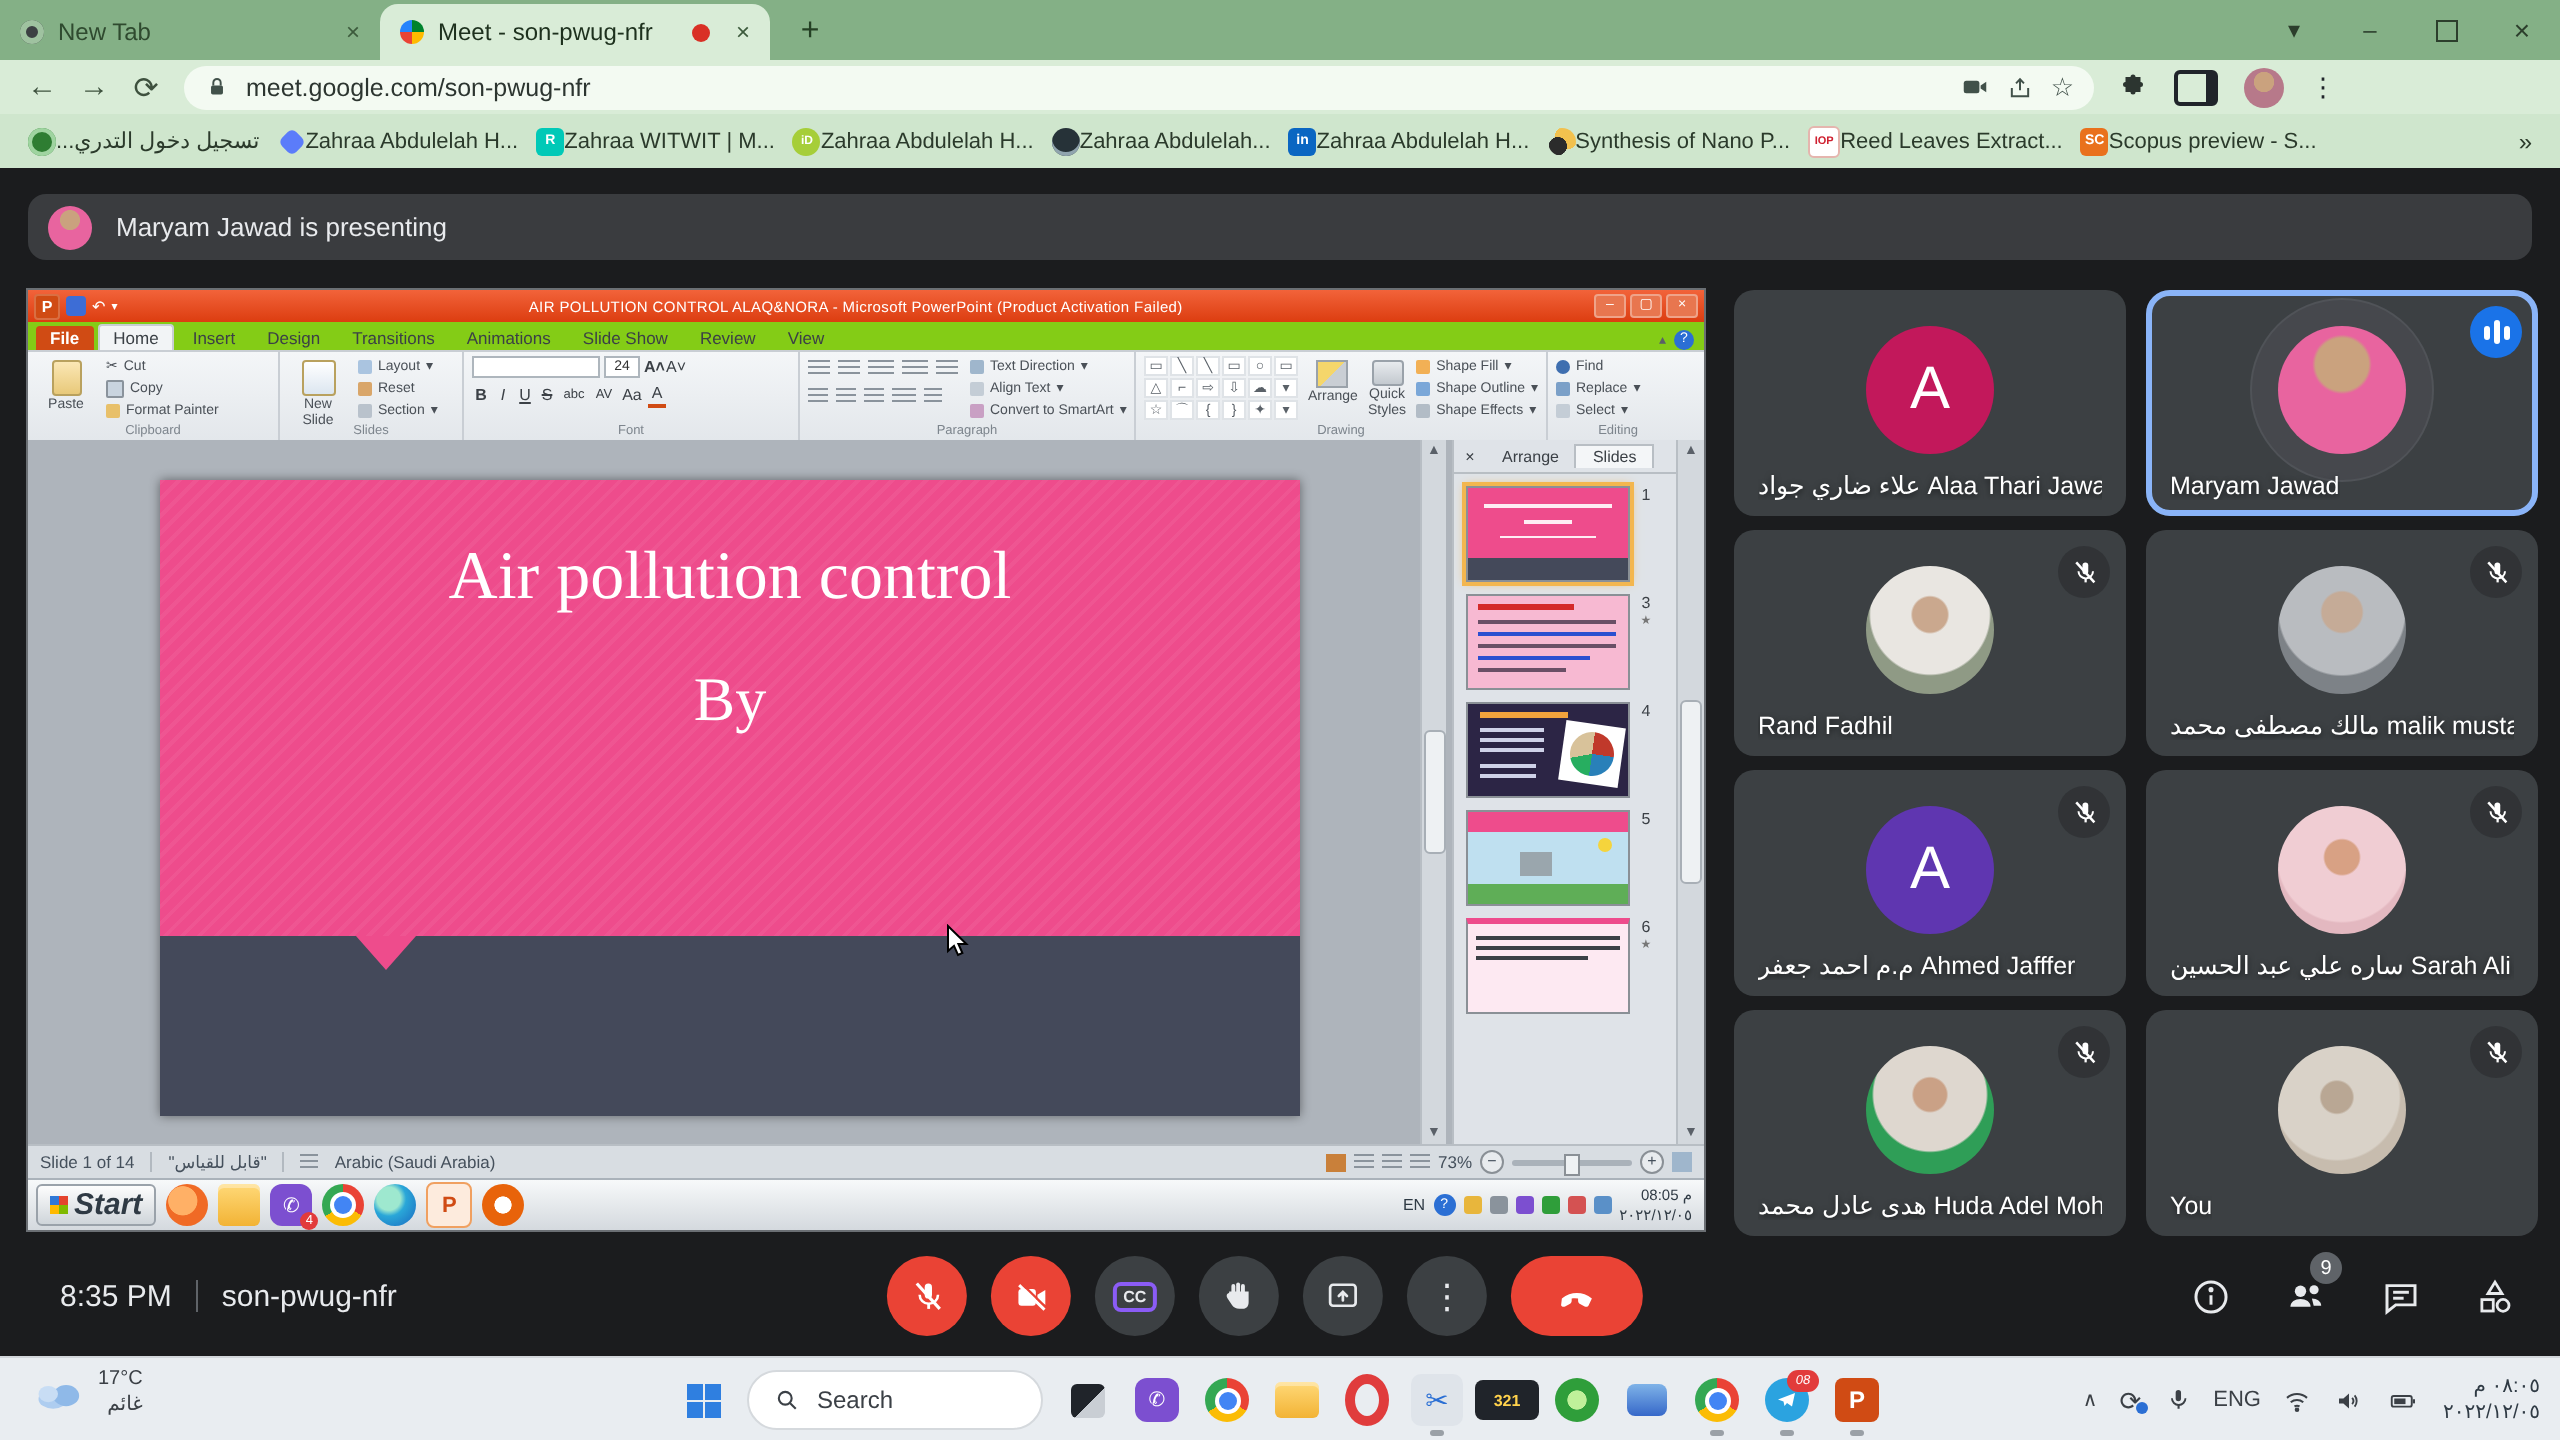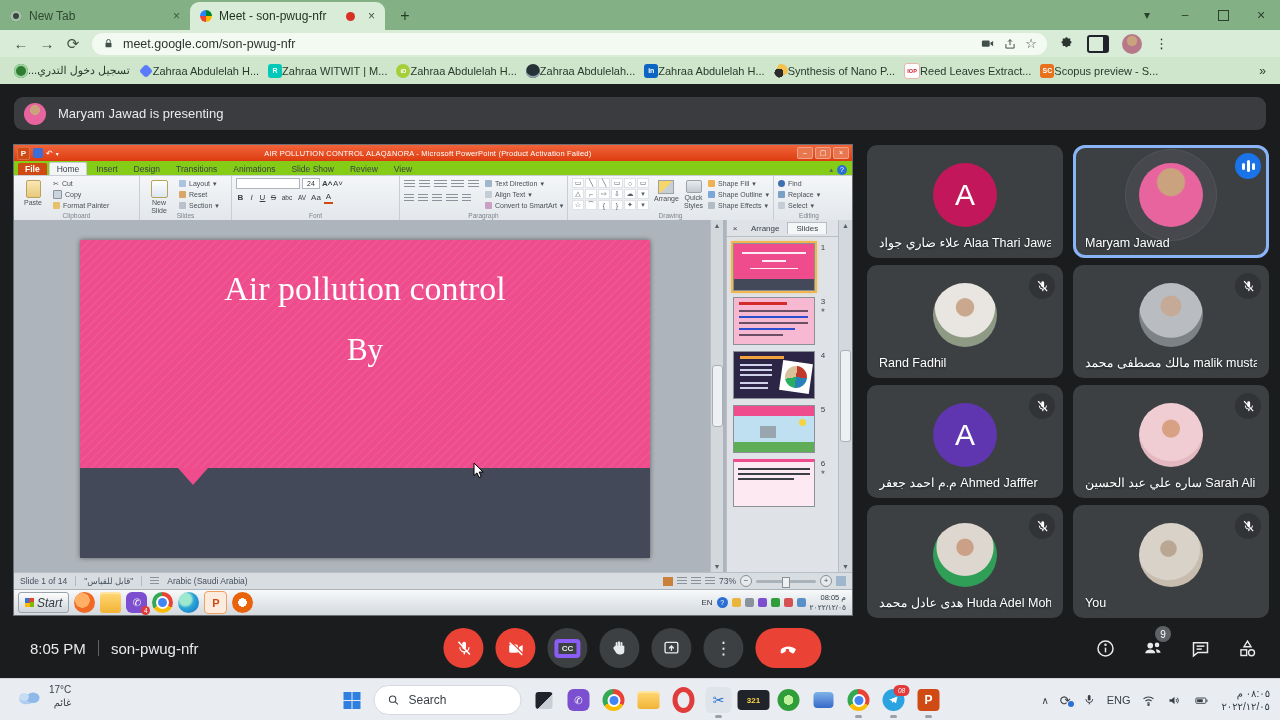--- a/index.html
+++ b/index.html
@@ -121,21 +121,21 @@
   .m5 .grd{position:absolute;left:0;bottom:0;width:100%;height:10px;background:#5fae57}
   .m6{background:#fde9f2;border-top:3px solid #ee4c8c}
   .m6 .ln{position:absolute;left:5%;width:90%;height:2px;background:#3b4046}
   #ppt-status{position:absolute;left:0;top:427px;width:100%;height:17px;background:#d8dde2;border-top:1px solid #b8bec4;display:flex;align-items:center;font-size:8.5px;color:#45505c;gap:8px;padding:0 6px;box-sizing:border-box}
   #ppt-status .sep{width:1px;height:10px;background:#b2b9c0}
   #ppt-status .right{margin-left:auto;display:flex;align-items:center;gap:4px}
   .zslider{width:60px;height:3px;background:#aab2ba;border-radius:2px;position:relative}
   .zslider i{position:absolute;left:26px;top:-3px;width:6px;height:9px;background:#eef1f3;border:1px solid #8a9096}
   .zbtn{width:10px;height:10px;border-radius:50%;border:1px solid #8a9096;font-size:8px;line-height:9px;text-align:center;color:#45505c;background:#e8ebee}
   #ppt-taskbar{position:absolute;left:0;top:444px;width:100%;height:26px;background:linear-gradient(#f7f9fa,#d4d9de);border-top:1px solid #aab2ba;display:flex;align-items:center;gap:5px;padding:0 4px;box-sizing:border-box}
-  #startbtn{height:19px;display:flex;align-items:center;gap:3px;background:linear-gradient(#fdfdfd,#cfd5da);border:1px solid #9aa2aa;border-radius:3px;padding:0 6px;font-size:12px;font-weight:normal;color:#2f3a44;font-style:italic}
+  #startbtn{height:19px;display:flex;align-items:center;gap:3px;background:linear-gradient(#fdfdfd,#cfd5da);border:1px solid #9aa2aa;border-radius:3px;padding:0 6px;font-size:15px;font-weight:bold;color:#2f3a44;font-style:italic}
   #startbtn .flag{width:9px;height:9px;background:conic-gradient(#e4432d 0 25%,#7fba00 25% 50%,#ffb900 50% 75%,#2f78d6 75%)}
   .tbico{width:21px;height:21px;border-radius:4px;display:flex;align-items:center;justify-content:center;position:relative;flex:0 0 auto}
   .ic-media{background:radial-gradient(circle at 40% 40%,#ffb066 0 40%,#f06a25 42% 100%);border-radius:50%}
   .ic-folder{background:linear-gradient(#ffd978,#f2b335);border-radius:3px;box-shadow:inset 0 2px 0 #fff5}
   .ic-viber{background:#7c4fd0;border-radius:6px;color:#fff;font-size:10px}
   .ic-chrome{border-radius:50%;background:conic-gradient(#ea4335 0 33%,#fbbc05 33% 66%,#34a853 66%);position:relative}
   .ic-chrome::after{content:"";position:absolute;left:50%;top:50%;width:9px;height:9px;margin:-4.5px;border-radius:50%;background:#4285f4;box-shadow:0 0 0 2px #fff}
   .ic-edge{border-radius:50%;background:radial-gradient(circle at 35% 35%,#9ee8cf 0 30%,#2aa7d8 45%,#1967c0 100%)}
   .ic-ppt{background:#fdebdd;border:1px solid #f0a060;color:#d04b14;font-weight:bold;font-size:11px}
   .ic-orange{border-radius:50%;background:radial-gradient(circle at 50% 50%,#fff 0 28%,#e8630a 30% 100%)}
@@ -165,21 +165,21 @@
 
   
   #meetbar{position:absolute;left:0;top:624px;width:1280px;height:48px;display:flex;align-items:center}
   #meetbar .left{display:flex;align-items:center;gap:12px;margin-left:30px;color:#e8eaed;font-size:15px}
   #meetbar .div{width:1px;height:16px;background:#5f6368}
   #meetctr{position:absolute;left:50%;top:50%;transform:translate(-52%,-50%);display:flex;align-items:center;gap:12px}
   .mbtn{width:40px;height:40px;border-radius:50%;display:flex;align-items:center;justify-content:center}
   .mbtn.red{background:#ea4335}
   .mbtn.dark{background:#3c4043}
   .mbtn.endcall{width:66px;border-radius:22px;background:#ea4335}
-  .ccbox{border:4px solid #8b5cf6;border-radius:4px;color:#e8eaed;font-size:8px;font-weight:bold;padding:1px 3px}
+  .ccbox{border:2px solid #8b5cf6;border-radius:4px;color:#e8eaed;font-size:8px;font-weight:bold;padding:1px 3px}
   #meetbar .right{position:absolute;right:22px;display:flex;align-items:center;gap:26px}
   .rico{position:relative}
   .pbadge{position:absolute;right:-7px;top:-11px;width:16px;height:16px;border-radius:50%;background:#5f6368;color:#fff;font-size:10px;display:flex;align-items:center;justify-content:center}
 
   
   #taskbar{position:absolute;left:0;top:678px;width:1280px;height:42px;background:#e9edf1;border-top:1px solid #d2d6da}
   #weather{position:absolute;left:16px;top:5px;display:flex;align-items:center;gap:7px;color:#3b4046;font-size:10px;line-height:1.25}
   #tb-center{position:absolute;left:50%;top:0;transform:translateX(-50%);height:42px;display:flex;align-items:center;gap:9px}
   .wicon{width:26px;height:26px;border-radius:5px;display:flex;align-items:center;justify-content:center;position:relative}
   .winlogo{width:17px;height:17px;background:
@@ -770,21 +770,21 @@
   <span class="nm">You</span>
   <span class="micoff">
       <svg width="15" height="15" viewBox="0 0 24 24" color="#fff">
         <use href="#i-micoff"></use>
       </svg>
     </span>
 </div>
 
 <div id="meetbar">
   <div class="left">
-    <span>8:05 PM</span>
+    <span>8:35 PM</span>
     <span class="div"></span>
     <span>son-pwug-nfr</span>
   </div>
   <div id="meetctr">
     <div class="mbtn red">
         <svg width="19" height="19" viewBox="0 0 24 24" color="#fff">
           <use href="#i-micoff"></use>
         </svg>
       </div>
     <div class="mbtn red">

